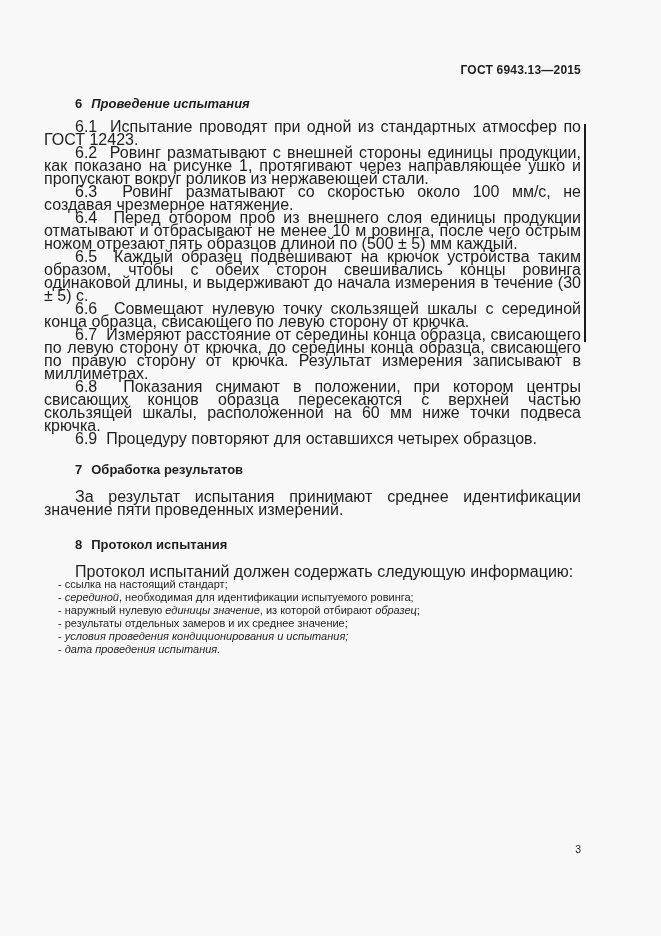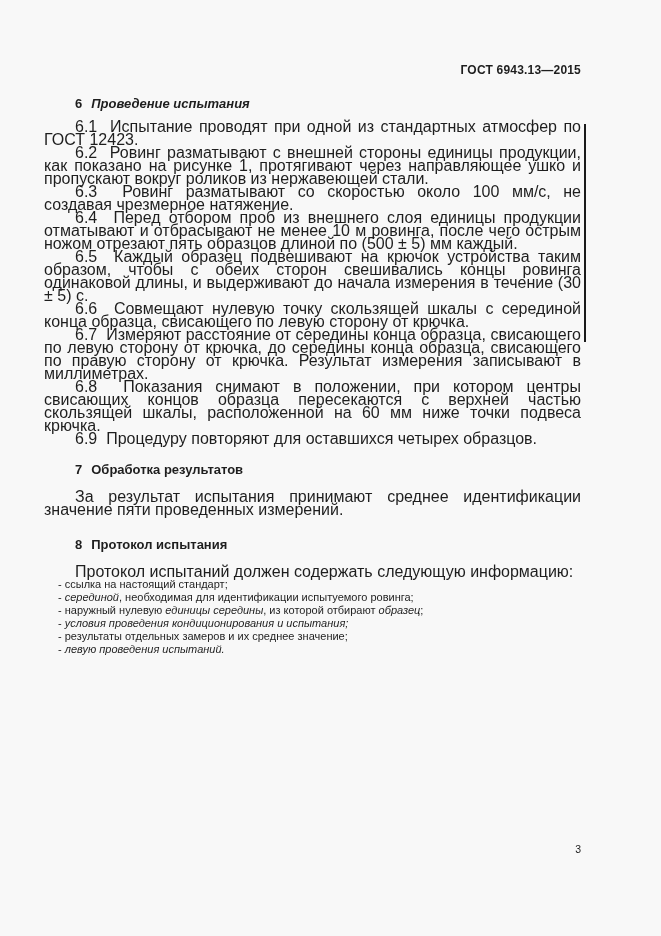--- a/index.html
+++ b/index.html
@@ -73,24 +73,24 @@
     </div>
 
     <div id="sec8">
       <h2 class="heading">
         <span class="num">8</span><span>Протокол испытания</span>
       </h2>
       <p class="bp">Протокол испытаний должен содержать следующую информацию:</p>
       <div class="protocol-list">
           <div class="list-item"><span>- ссылка на настоящий стандарт;</span></div>
           <div class="list-item"><span>- </span><span class="it">серединой</span><span>, необходимая для идентификации испытуемого ровинга;</span></div>
-          <div class="list-item"><span>- наружный нулевую </span><span class="it">единицы середины</span><span>, из которой отбирают </span><span class="it">образец</span><span>;</span></div>
+          <div class="list-item"><span>- наружный нулевую </span><span class="it">единицы значение</span><span>, из которой отбирают </span><span class="it">образец</span><span>;</span></div>
+          <div class="list-item"><span>- результаты отдельных замеров и их среднее значение;</span></div>
           <div class="list-item"><span>- </span><span class="it">условия проведения кондиционирования и испытания;</span></div>
-          <div class="list-item"><span>- результаты отдельных замеров и их среднее значение;</span></div>
-          <div class="list-item"><span>- </span><span class="it">левую проведения испытаний.</span></div>
+          <div class="list-item"><span>- </span><span class="it">дата проведения испытания.</span></div>
         </div>
     </div>
 
   </div>
 
   <div class="change-bar"></div>
 
   <div class="page-number">3</div>
 </div>
 

